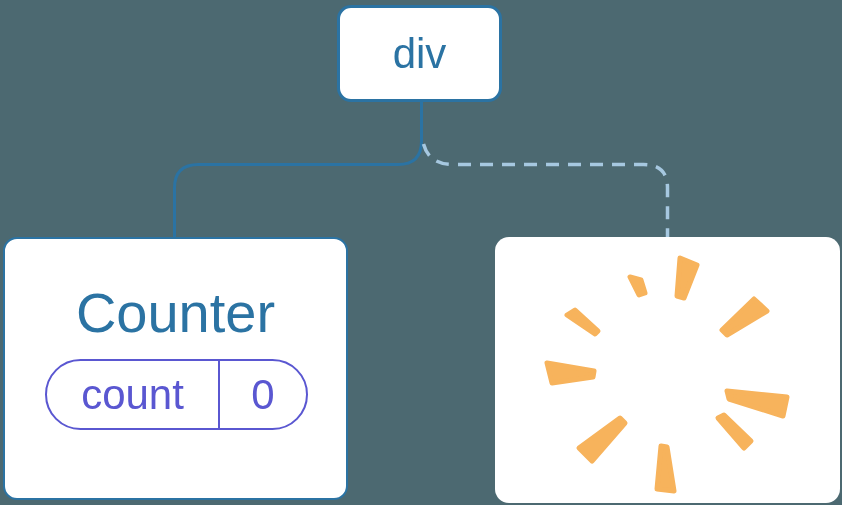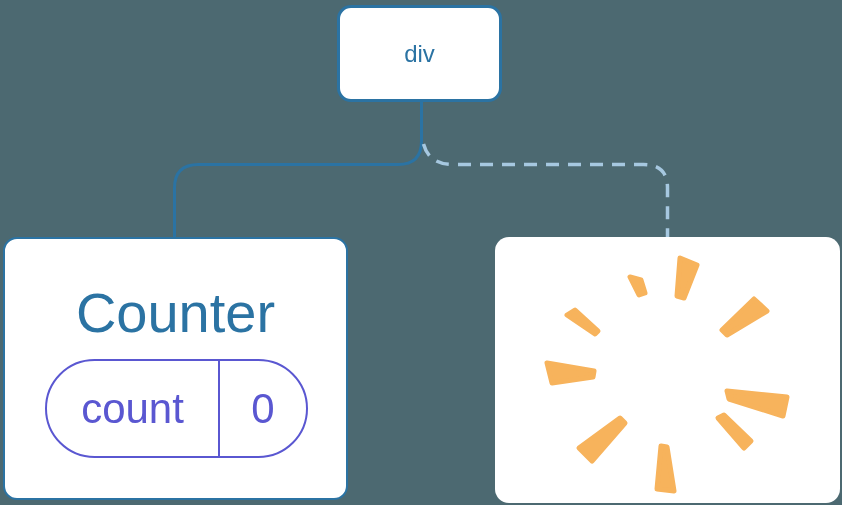--- a/index.html
+++ b/index.html
@@ -26,21 +26,21 @@
     position: absolute;
     left: 337px; top: 5px;
     width: 165px; height: 97px;
     box-sizing: border-box;
     background: #FFFFFF;
     border: 3px solid #2B73A3;
     border-radius: 14px;
     display: flex;
     align-items: center;
     justify-content: center;
-    font-size: 24px;
+    font-size: 42px;
     color: #2B73A3;
   }
 
   .card {
     position: absolute;
     box-sizing: border-box;
     background: #FFFFFF;
     border-radius: 14px;
   }
 
@@ -56,21 +56,21 @@
     top: 46px;
     text-align: center;
     font-size: 56px;
     line-height: 1;
     color: #2B73A3;
   }
 
   .state-pill {
     position: absolute;
     left: 40px; top: 120px;
-    width: 263px; height: 99px;
+    width: 263px; height: 71px;
     box-sizing: border-box;
     border: 2px solid #5A57D1;
     border-radius: 50px;
     display: flex;
     align-items: stretch;
     overflow: hidden;
     color: #5A57D1;
     font-size: 42px;
   }
   .pill-key {

